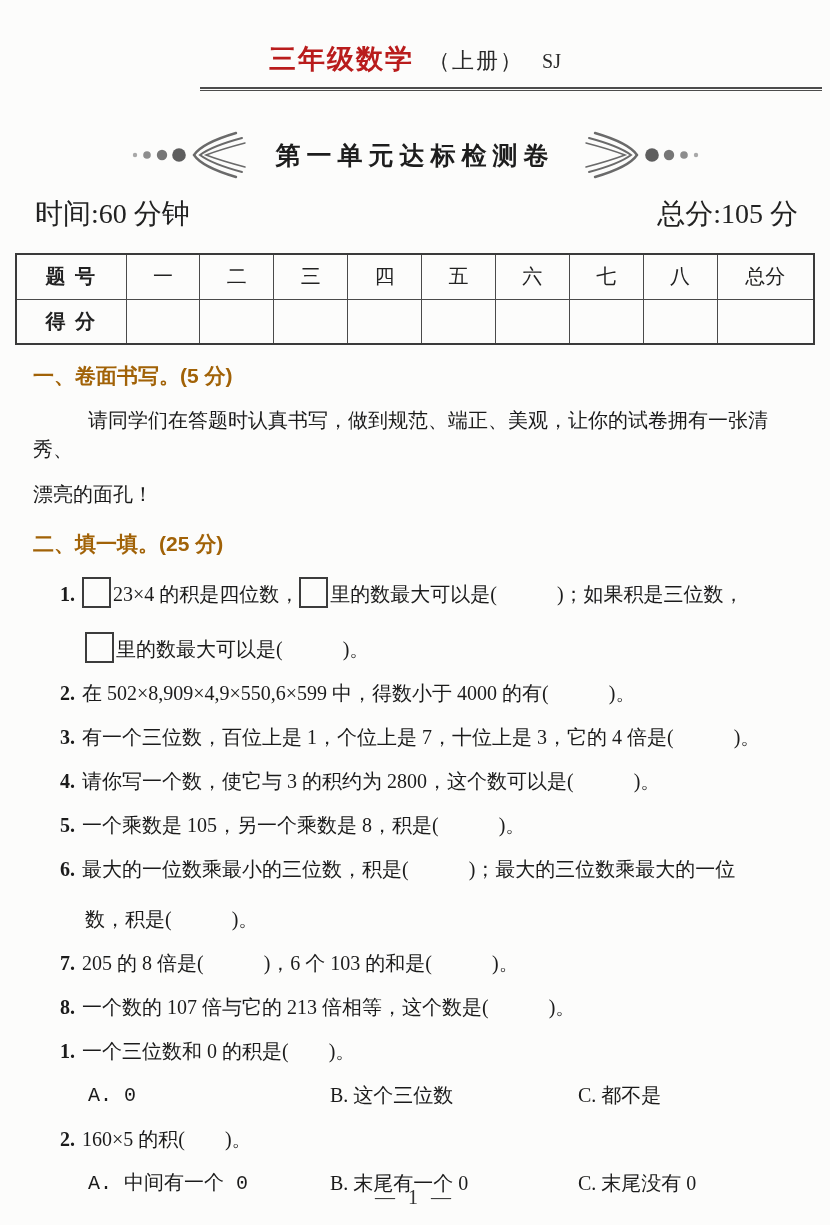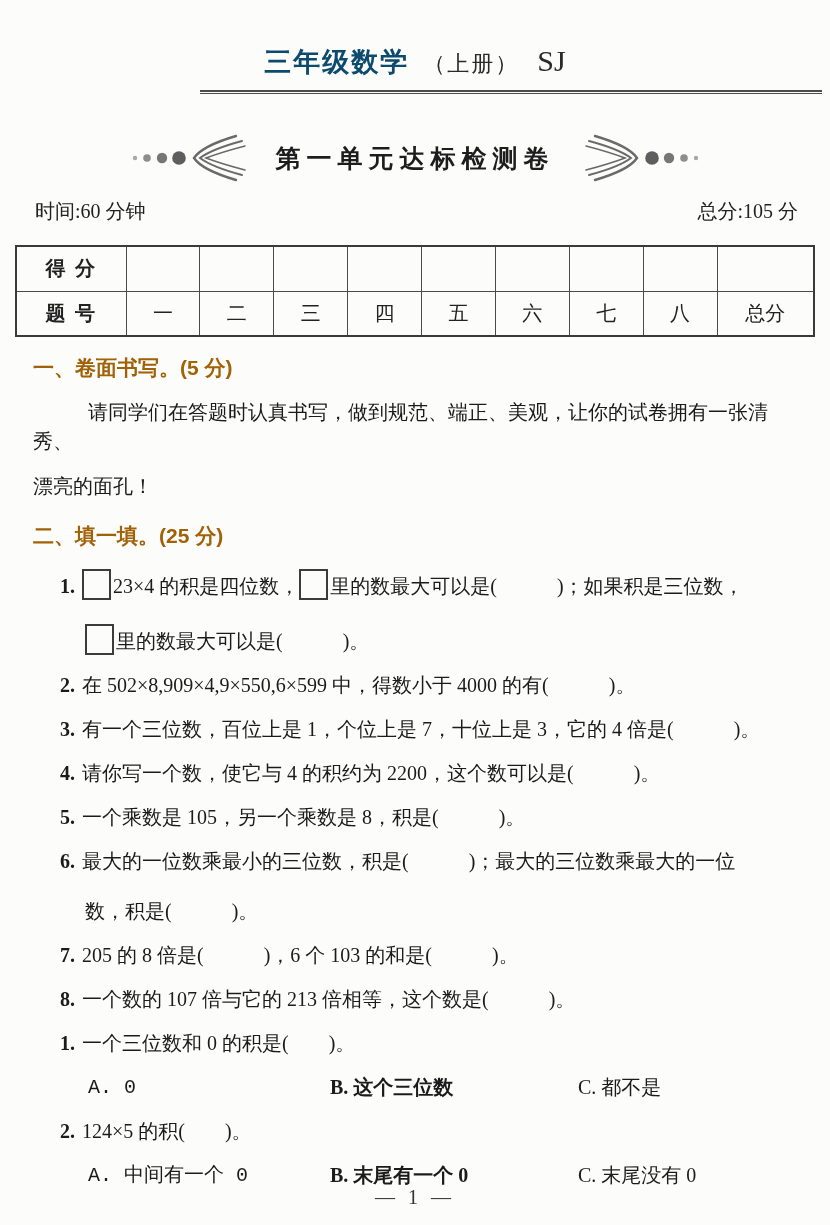--- a/index.html
+++ b/index.html
@@ -8,49 +8,49 @@
     position:relative;
     width:830px; height:1225px;
     margin:0 auto;
     background:#fcfcfb;
     color:#1b1b1b;
     font-family:"Liberation Serif","DejaVu Serif",serif;
     overflow:hidden;
   }
   
   .head { padding-top:46px; text-align:center; line-height:1; white-space:nowrap; }
-  .head .t-main { font-family:"Liberation Sans","DejaVu Sans",sans-serif; font-weight:700; font-size:27px; letter-spacing:2px; color:#0c4a6e; }
+  .head .t-main { font-family:"Liberation Sans","DejaVu Sans",sans-serif; font-weight:700; font-size:27px; letter-spacing:2px; color:#b91c1c; }
   .head .t-sub  { font-size:22px; letter-spacing:2px; margin-left:10px; color:#2a2a2a;margin-top:32px; }
-  .head .t-code { font-size:30px; margin-left:14px; color:#2a2a2a; }
+  .head .t-code { font-size:20px; margin-left:14px; color:#2a2a2a; }
   .double-rule { margin:14px 8px 0 200px; height:4px; border-top:2px solid #4c4c4c; border-bottom:1px solid #4c4c4c; }
   
   .banner { margin-top:40px; display:flex; align-items:center; justify-content:center; gap:16px; }
   .banner h1 { font-family:"Liberation Sans","DejaVu Sans",sans-serif; font-weight:700; font-size:25px; letter-spacing:6px; color:#1d1d1d; padding:0 14px; }
   
-  .info-row { margin-top:16px; display:flex; justify-content:space-between; padding:0 32px 0 35px; font-size:20px; color:#222; }
+  .info-row { margin-top:16px; display:flex; justify-content:space-between; padding:0 32px 0 35px; font-size:28px; color:#222; }
   
   table.score { margin:20px 15px 0 15px; width:800px; border-collapse:collapse; table-layout:fixed; border:2px solid #3a3a3a; }
   table.score td, table.score th { border:1px solid #4a4a4a; height:45px; text-align:center; vertical-align:middle; font-size:20px; font-weight:400; color:#222; }
   table.score .lbl { font-family:"Liberation Sans","DejaVu Sans",sans-serif; font-weight:600; letter-spacing:2px; }
   table.score col.c-first { width:110px; }
   table.score col.c-last  { width:97px; }
   
   .content { padding:0 26px 0 33px; font-size:20px; line-height:29px; color:#1b1b1b; }
   .sec-heading { margin-top:16px; font-family:"Liberation Sans","DejaVu Sans",sans-serif; font-weight:700; font-size:21px; color:#a16207; }
   .sec-heading.mt { margin-top:20px; }
   .para { margin-top:16px; }
   .indent { text-indent:55px; }
   .item { margin-top:15px; margin-left:27px; }
   .item.boxline { margin-top:19px; }
   .cont-line { margin-top:21px; margin-left:52px; }
   .cont-line.boxline { margin-top:23px; }
   .num { font-weight:700; margin-right:7px; }
   .blank-box { display:inline-block; width:29px; height:31px; border:2px solid #3c3c3c; background:transparent; vertical-align:-7px; margin-right:2px; }
   .opts { display:flex; margin-top:15px; margin-left:55px; }
-  .opt-a { width:242px;font-family:Liberation Mono, monospace; } .opt-b { width:248px;font-weight:bold; } .opt-c { flex:1; }
+  .opt-a { width:242px;font-family:Liberation Mono, monospace; } .opt-b { width:248px; } .opt-c { flex:1; }
   
   .footer { position:absolute; bottom:16px; left:0; width:100%; text-align:center; font-size:20px; color:#333; letter-spacing:4px; }
 </style>
 </head>
 <body>
 
 <div class="page">
 
   <div class="head">
     <span class="t-main">三年级数学</span>
@@ -100,43 +100,43 @@
         <col>
         <col>
         <col>
         <col>
         <col>
         <col>
         <col class="c-last">
     </colgroup>
     <tbody>
         <tr>
-      <th class="lbl">得 分</th>
-      <td></td>
-      <td></td>
-      <td></td>
-      <td></td>
-      <td></td>
-      <td></td>
-      <td></td>
-      <td></td>
-      <td></td>
-    </tr>
-    <tr>
       <th class="lbl">题 号</th>
       <td>一</td>
       <td>二</td>
       <td>三</td>
       <td>四</td>
       <td>五</td>
       <td>六</td>
       <td>七</td>
       <td>八</td>
       <td>总分</td>
     </tr>
+    <tr>
+      <th class="lbl">得 分</th>
+      <td></td>
+      <td></td>
+      <td></td>
+      <td></td>
+      <td></td>
+      <td></td>
+      <td></td>
+      <td></td>
+      <td></td>
+    </tr>
   </tbody>
     </table>
 
   <div class="content">
 
     <div class="sec-heading">一、卷面书写。(5 分)</div>
     <div class="para indent">请同学们在答题时认真书写，做到规范、端正、美观，让你的试卷拥有一张清秀、</div>
     <div class="para">漂亮的面孔！</div>
 
     <div class="sec-heading mt">二、填一填。(25 分)</div>
@@ -148,21 +148,21 @@
       <span class="blank-box"></span><span>里的数最大可以是(　　　)。</span>
     </div>
 
     <div class="item">
       <span class="num">2.</span><span>在 502×8,909×4,9×550,6×599 中，得数小于 4000 的有(　　　)。</span>
     </div>
     <div class="item">
       <span class="num">3.</span><span>有一个三位数，百位上是 1，个位上是 7，十位上是 3，它的 4 倍是(　　　)。</span>
     </div>
     <div class="item">
-      <span class="num">4.</span><span>请你写一个数，使它与 4 的积约为 2200，这个数可以是(　　　)。</span>
+      <span class="num">4.</span><span>请你写一个数，使它与 3 的积约为 2800，这个数可以是(　　　)。</span>
     </div>
     <div class="item">
       <span class="num">5.</span><span>一个乘数是 105，另一个乘数是 8，积是(　　　)。</span>
     </div>
     <div class="item">
       <span class="num">6.</span><span>最大的一位数乘最小的三位数，积是(　　　)；最大的三位数乘最大的一位</span>
     </div>
     <div class="cont-line">
       <span>数，积是(　　　)。</span>
     </div>
@@ -177,21 +177,21 @@
     <div class="item">
       <span class="num">1.</span><span>一个三位数和 0 的积是(　　)。</span>
     </div>
     <div class="opts">
       <span class="opt-a">A. 0</span>
       <span class="opt-b">B. 这个三位数</span>
       <span class="opt-c">C. 都不是</span>
     </div>
 
     <div class="item">
-      <span class="num">2.</span><span>124×5 的积(　　)。</span>
+      <span class="num">2.</span><span>160×5 的积(　　)。</span>
     </div>
     <div class="opts">
       <span class="opt-a">A. 中间有一个 0</span>
       <span class="opt-b">B. 末尾有一个 0</span>
       <span class="opt-c">C. 末尾没有 0</span>
     </div>
 
   </div>
 
   <div class="footer">— 1 —</div>

